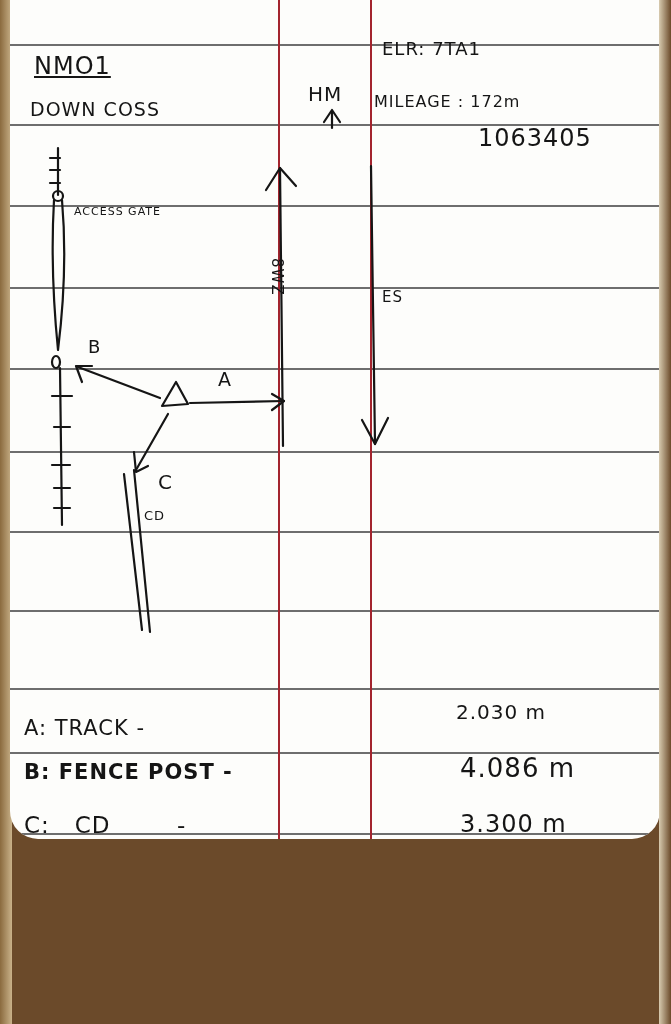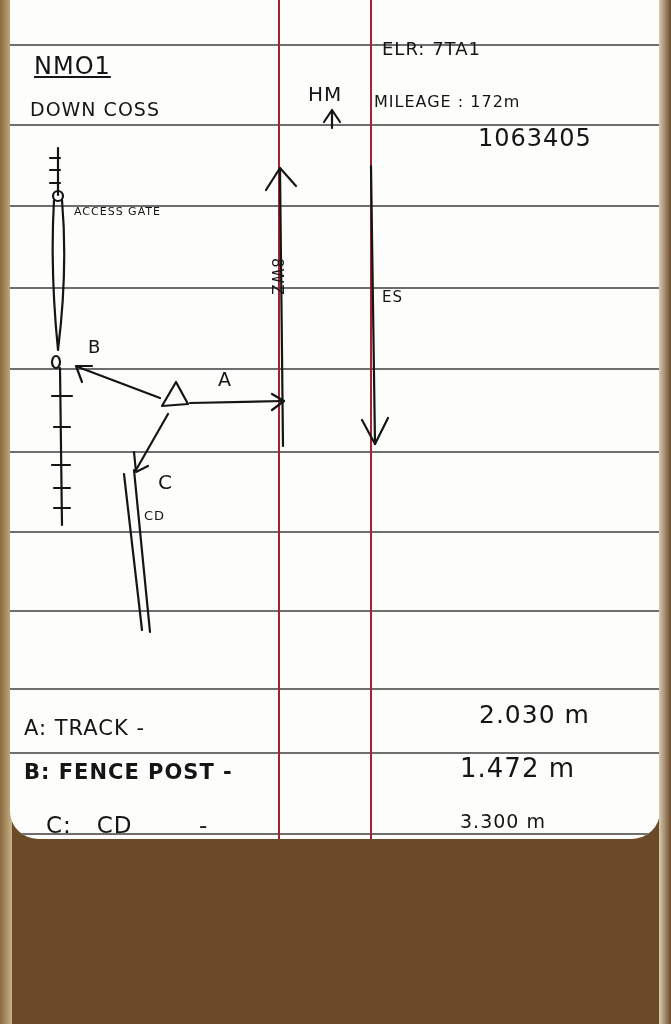--- a/index.html
+++ b/index.html
@@ -88,25 +88,25 @@
       <line x1="361" y1="166" x2="365" y2="444"></line>
       <path d="M352 420 L365 444 L378 418"></path>
 
       <line x1="322" y1="128" x2="322" y2="112"></line>
       <path d="M314 122 L322 110 L330 122"></path>
     </g>
   </svg>
 
   <div>
     <div class="hand" style="left:14px;top:704px;font-size:21px;margin-top:12px;">A: TRACK -</div>
-    <div class="hand" style="left:469px;top:700px;font-size:25px;">2.030 m</div>
+    <div class="hand" style="left:446px;top:700px;font-size:20px;">2.030 m</div>
   </div>
   <div>
     <div class="hand" style="left:14px;top:760px;font-size:21px;font-weight:bold;">B: FENCE POST -</div>
-    <div class="hand" style="left:450px;top:753px;font-size:26px;">1.472 m</div>
+    <div class="hand" style="left:450px;top:753px;font-size:26px;">4.086 m</div>
   </div>
   <div>
-    <div class="hand" style="left:14px;top:812px;font-size:23px;white-space:pre;margin-left:22px;">C:   CD        -</div>
-    <div class="hand" style="left:450px;top:810px;font-size:19px;">3.300 m</div>
+    <div class="hand" style="left:14px;top:812px;font-size:23px;white-space:pre;">C:   CD        -</div>
+    <div class="hand" style="left:450px;top:810px;font-size:24px;">3.300 m</div>
   </div>
 
 </div>
 <div class="edge-right"></div>
 
 </body></html>

